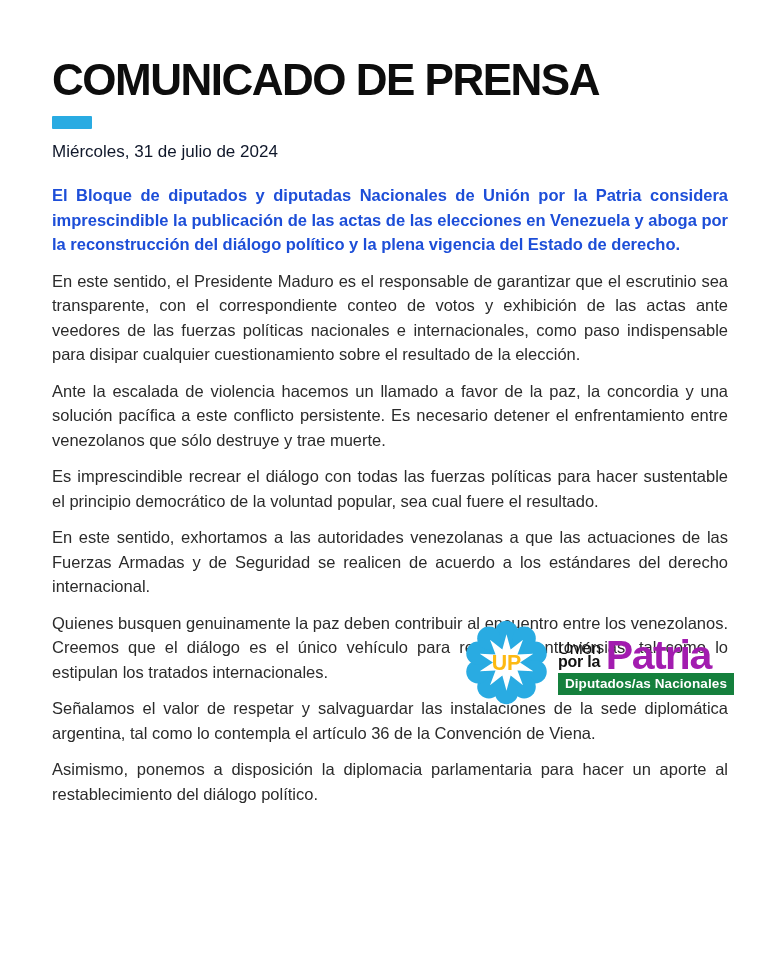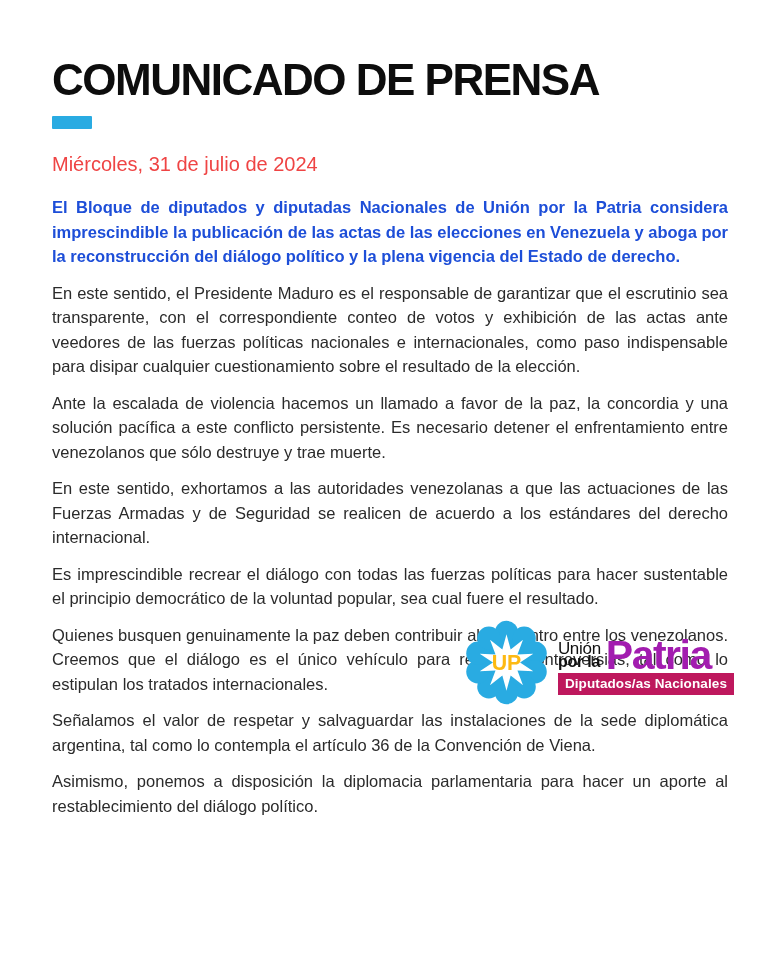--- a/index.html
+++ b/index.html
@@ -23,23 +23,23 @@
     font-family:"Liberation Sans", sans-serif;
     white-space:nowrap;
   }
   .accent-bar {
     width:40px; height:13px;
     background:#29ABE2;
     margin-top:14px;
     border-radius:1px;
   }
   .date {
-    margin-top:26px;
-    font-size:20px; line-height:18px;
-    color:#ef4444;
+    margin-top:14px;
+    font-size:17px; line-height:18px;
+    color:#0f172a;
   }
   .body-text p {
     font-size:16.5px; line-height:24.5px;
     color:#2b2b2b;
     text-align:justify;
     hyphens:auto; -webkit-hyphens:auto;
     margin-top:12px;
   }
   .body-text p.lead {
     margin-top:22px;
@@ -60,21 +60,21 @@
     color:#111111;
   }
   .logo-union { font-size:17px; font-weight:normal; line-height:15px; letter-spacing:-0.3px; }
   .logo-porla { font-size:16px; font-weight:bold; line-height:11px; letter-spacing:-0.2px; }
   .logo-patria {
     font-size:41px; font-weight:900; line-height:30px;
     letter-spacing:-1.5px; color:#a21caf;
   }
   .logo-banner {
     display:inline-block;
-    background:#be185d; color:#ffffff;
+    background:#15803d; color:#ffffff;
     font-size:13.5px; font-weight:bold;
     padding:3px 7px 4px 7px;
     margin-top:3px;
     letter-spacing:0.1px;
     white-space:nowrap;
   }
 </style>
 </head>
 <body>
 
@@ -84,22 +84,22 @@
     <h1 class="title">COMUNICADO DE PRENSA</h1>
 
     <div class="accent-bar"></div>
 
     <div class="date">Miércoles, 31 de julio de 2024</div>
 
     <div class="body-text">
       <p class="lead">El Bloque de diputados y diputadas Nacionales de Unión por la Patria considera imprescindible la publicación de las actas de las elecciones en Venezuela y aboga por la reconstrucción del diálogo político y la plena vigencia del Estado de derecho.</p>
       <p>En este sentido, el Presidente Maduro es el responsable de garantizar que el escrutinio sea transparente, con el correspondiente conteo de votos y exhibición de las actas ante veedores de las fuerzas políticas nacionales e internacionales, como paso indispensable para disipar cualquier cuestionamiento sobre el resultado de la elección.</p>
       <p>Ante la escalada de violencia hacemos un llamado a favor de la paz, la concordia y una solución pacífica a este conflicto persistente. Es necesario detener el enfrentamiento entre venezolanos que sólo destruye y trae muerte.</p>
+      <p>Es imprescindible recrear el diálogo con todas las fuerzas políticas para hacer sustentable el principio democrático de la voluntad popular, sea cual fuere el resultado.</p>
       <p>En este sentido, exhortamos a las autoridades venezolanas a que las actuaciones de las Fuerzas Armadas y de Seguridad se realicen de acuerdo a los estándares del derecho internacional.</p>
-      <p>Es imprescindible recrear el diálogo con todas las fuerzas políticas para hacer sustentable el principio democrático de la voluntad popular, sea cual fuere el resultado.</p>
       <p>Quienes busquen genuinamente la paz deben contribuir al encuentro entre los venezolanos. Creemos que el diálogo es el único vehículo para resolver controversias, tal como lo estipulan los tratados internacionales.</p>
       <p>Señalamos el valor de respetar y salvaguardar las instalaciones de la sede diplomática argentina, tal como lo contempla el artículo 36 de la Convención de Viena.</p>
       <p>Asimismo, ponemos a disposición la diplomacia parlamentaria para hacer un aporte al restablecimiento del diálogo político.</p>
     </div>
   </div>
 
   <div class="logo">
 
     <svg class="sun" viewBox="0 0 100 100" aria-hidden="true">
 

